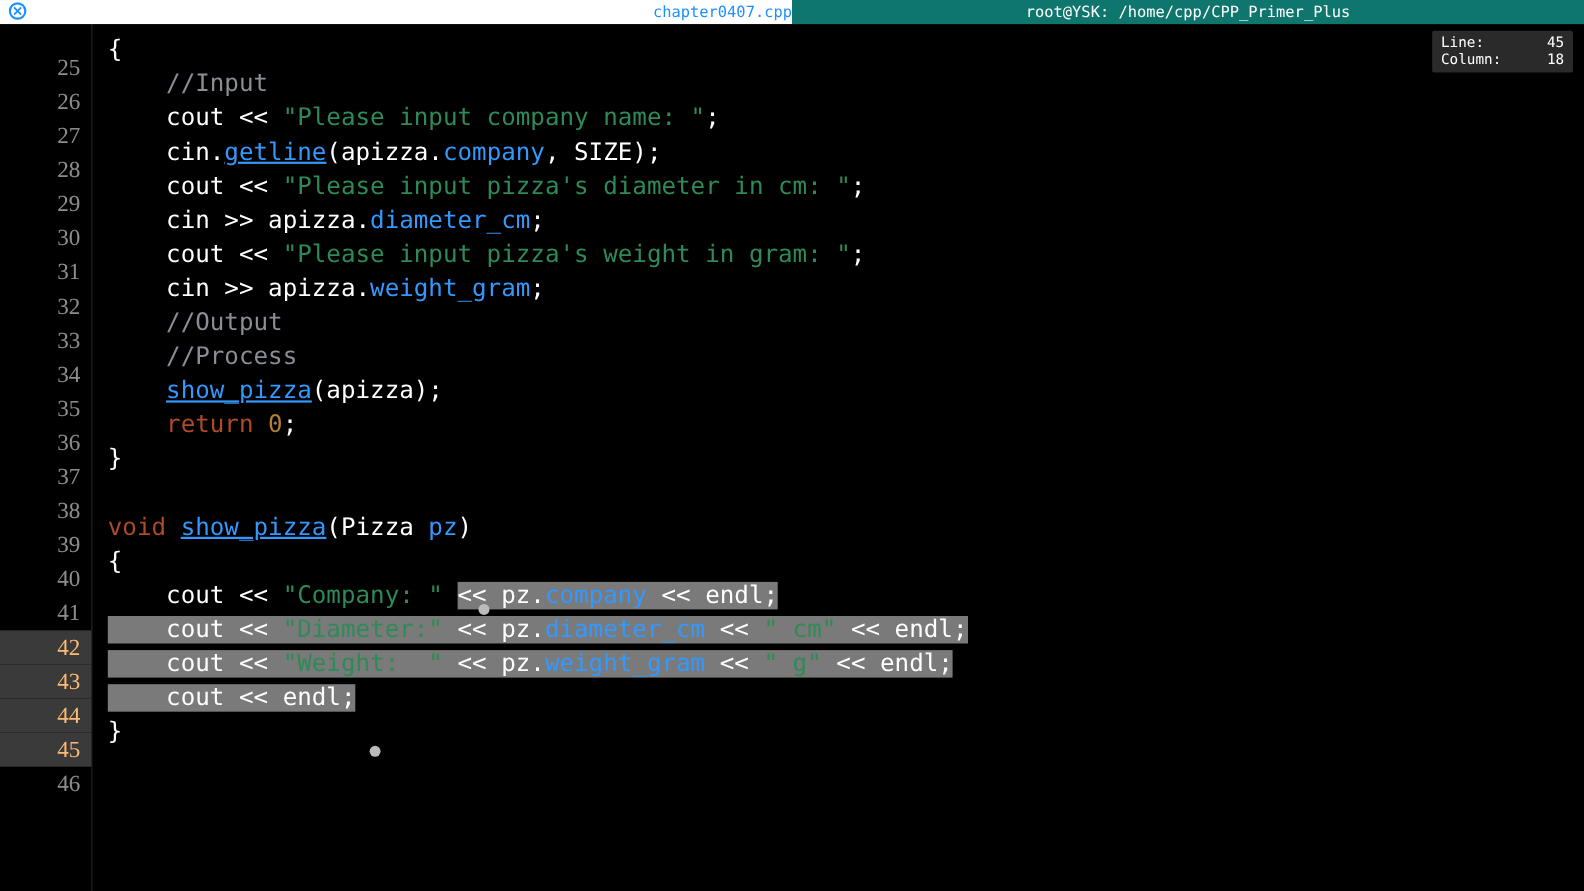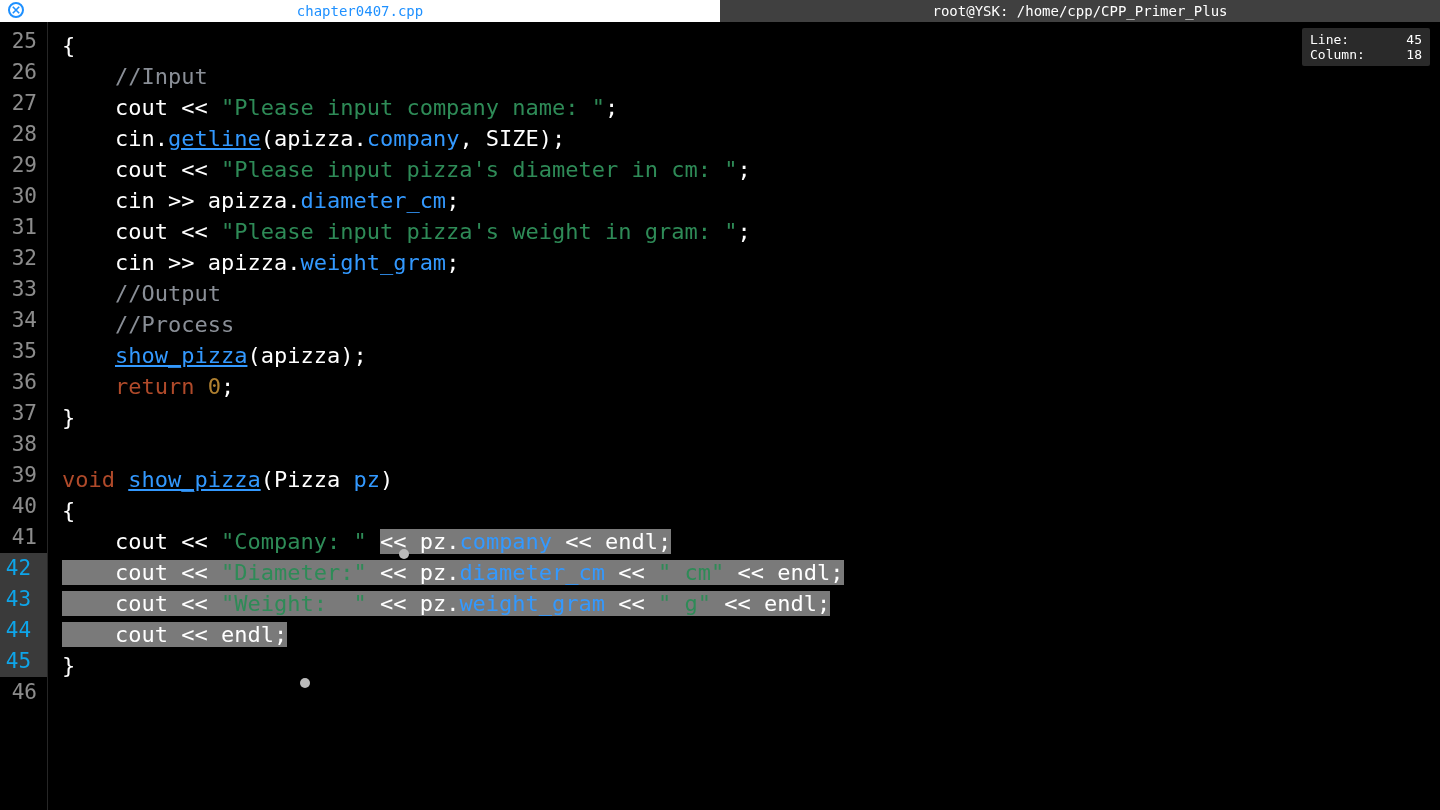--- a/index.html
+++ b/index.html
@@ -1,26 +1,26 @@
 <!DOCTYPE html>
 <html><head>
 <meta charset="utf-8">
 <style>
   * { margin: 0; padding: 0; box-sizing: border-box; }
   html, body { width: 1440px; height: 810px; overflow: hidden; background: #000; font-family: "Menlo", "Consolas", "DejaVu Sans Mono", monospace; }
   .tabs { display: flex; height: 22px; background: #fff; }
   .tab { flex: 1; display: flex; align-items: center; justify-content: center; font-size: 14px; position: relative; }
-  .tab.active { background: #ffffff; color: #1e90ff; font-weight: 500; }
-  .tab.inactive { background: #404040; color: #ffffff; font-weight: 500; }
+  .tab.active { background: #ffffff; color: #1e90ff; font-weight: 500; justify-content: flex-end; }
+  .tab.inactive { background: #0f766e; color: #ffffff; font-weight: 500; }
   .close-btn { position: absolute; left: 8px; top: 2px; width: 16px; height: 16px; border: 2px solid #1e90ff; border-radius: 50%; display: flex; align-items: center; justify-content: center; }
   .close-btn svg { width: 8px; height: 8px; }
   .editor { display: flex; height: 788px; background: #000; position: relative; }
-  .gutter { width: 48px; border-right: 1px solid rgba(255,255,255,0.15); padding-top: 4px; }
+  .gutter { width: 84px; border-right: 1px solid rgba(255,255,255,0.15); padding-top: 24px; font-family: Liberation Serif, serif; }
   .gutter-line { height: 31px; line-height: 31px; text-align: right; padding-right: 10px; color: rgba(255,255,255,0.55); font-size: 21px; }
-  .gutter-line.sel { background: #3a3a3a; color: #0ea5e9; text-align: center; }
+  .gutter-line.sel { background: #3a3a3a; color: #fdba74; }
   .code { flex: 1; padding-top: 8px; position: relative; }
   .code-line { height: 31px; line-height: 31px; font-size: 22px; white-space: pre; padding-left: 14px; color: #fff; position: relative; }
   .tk-white { color: #ffffff; }
   .tk-comment { color: #8a8f97; }
   .tk-string { color: #2e8b57; }
   .tk-func { color: #3399ff; text-decoration: underline; }
   .tk-member { color: #3399ff; }
   .tk-num { color: #b08030; }
   .tk-keyword { color: #b04a2a; }
   .sel-bg { background: #7a7a7a; }

